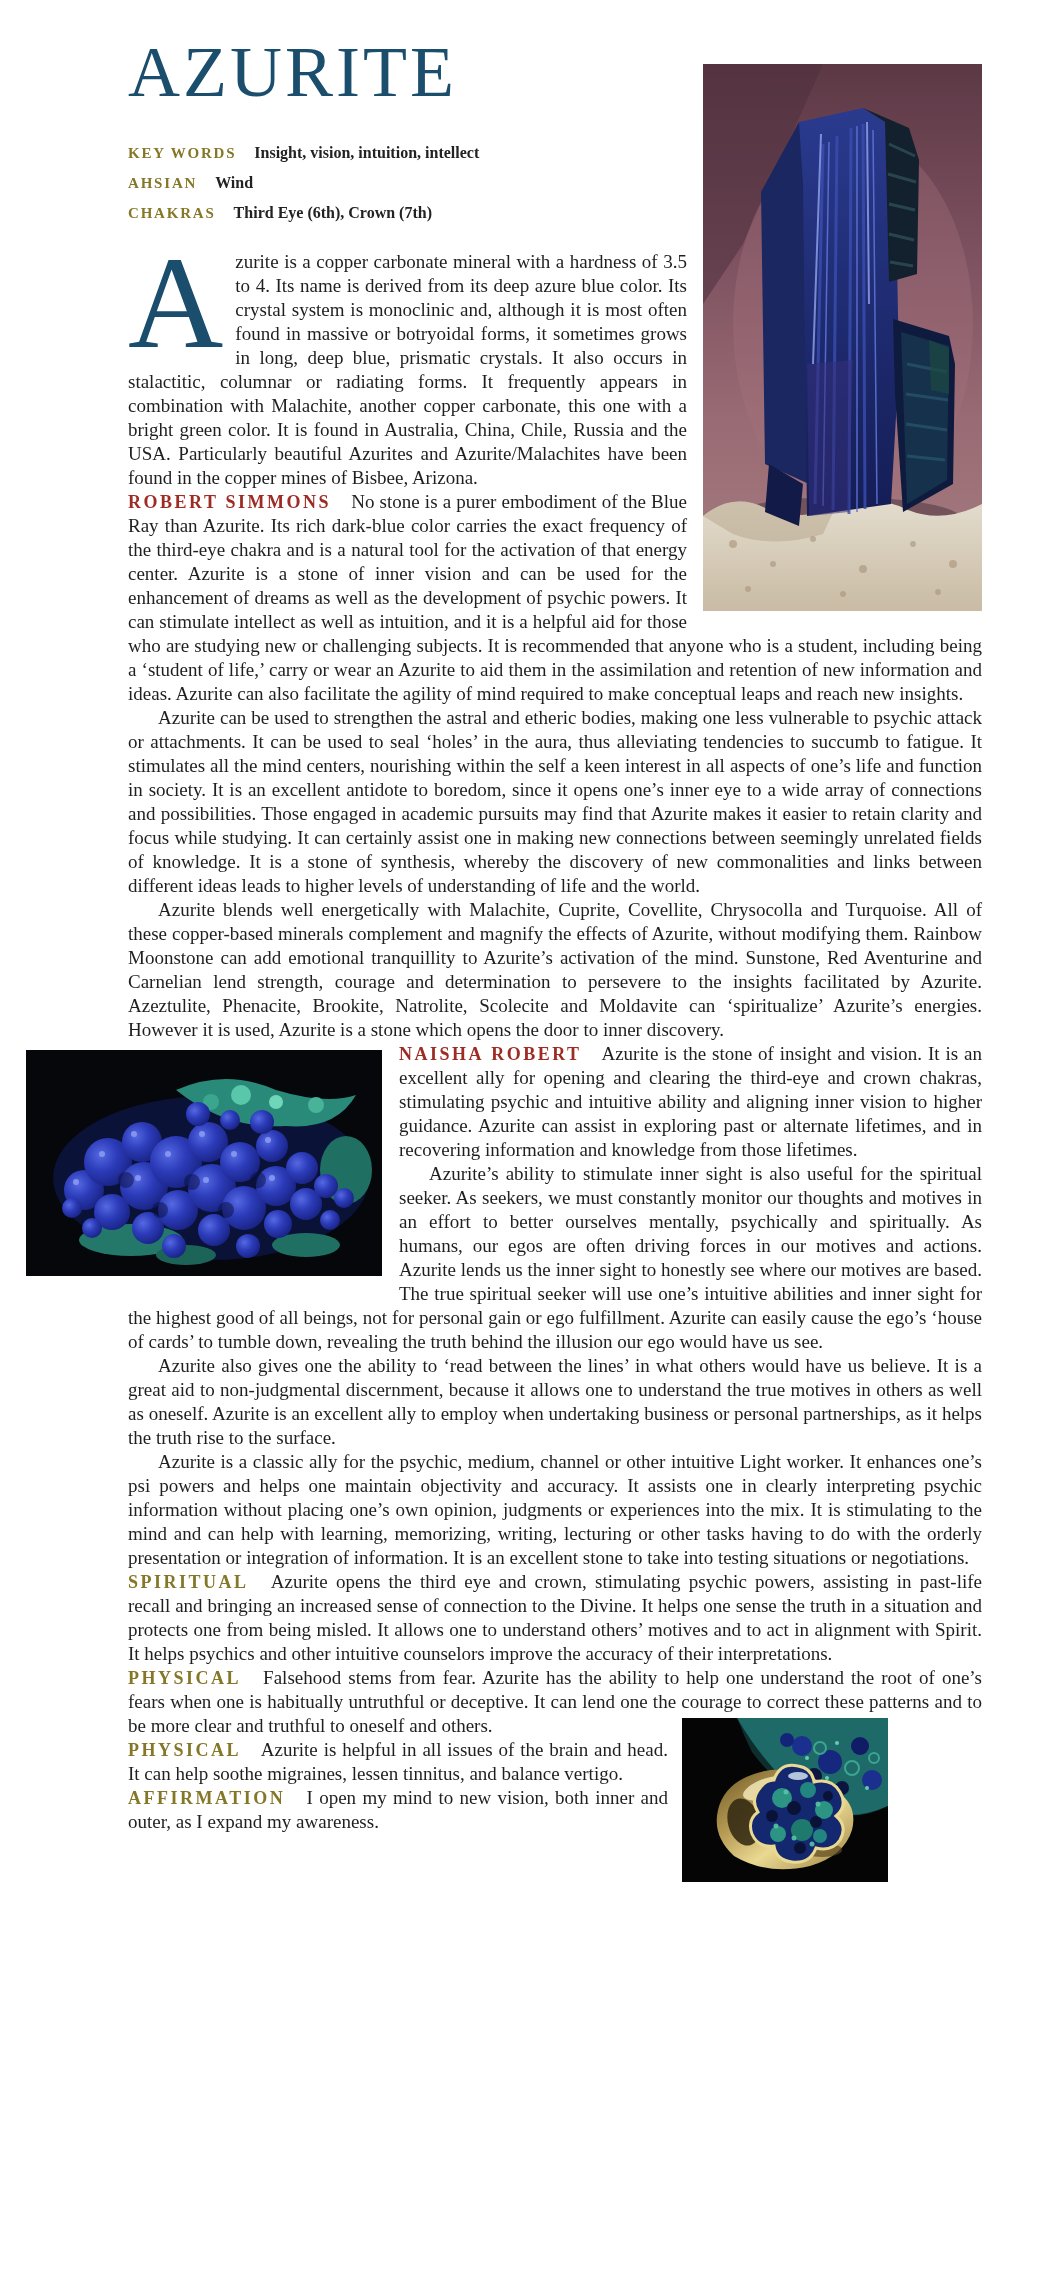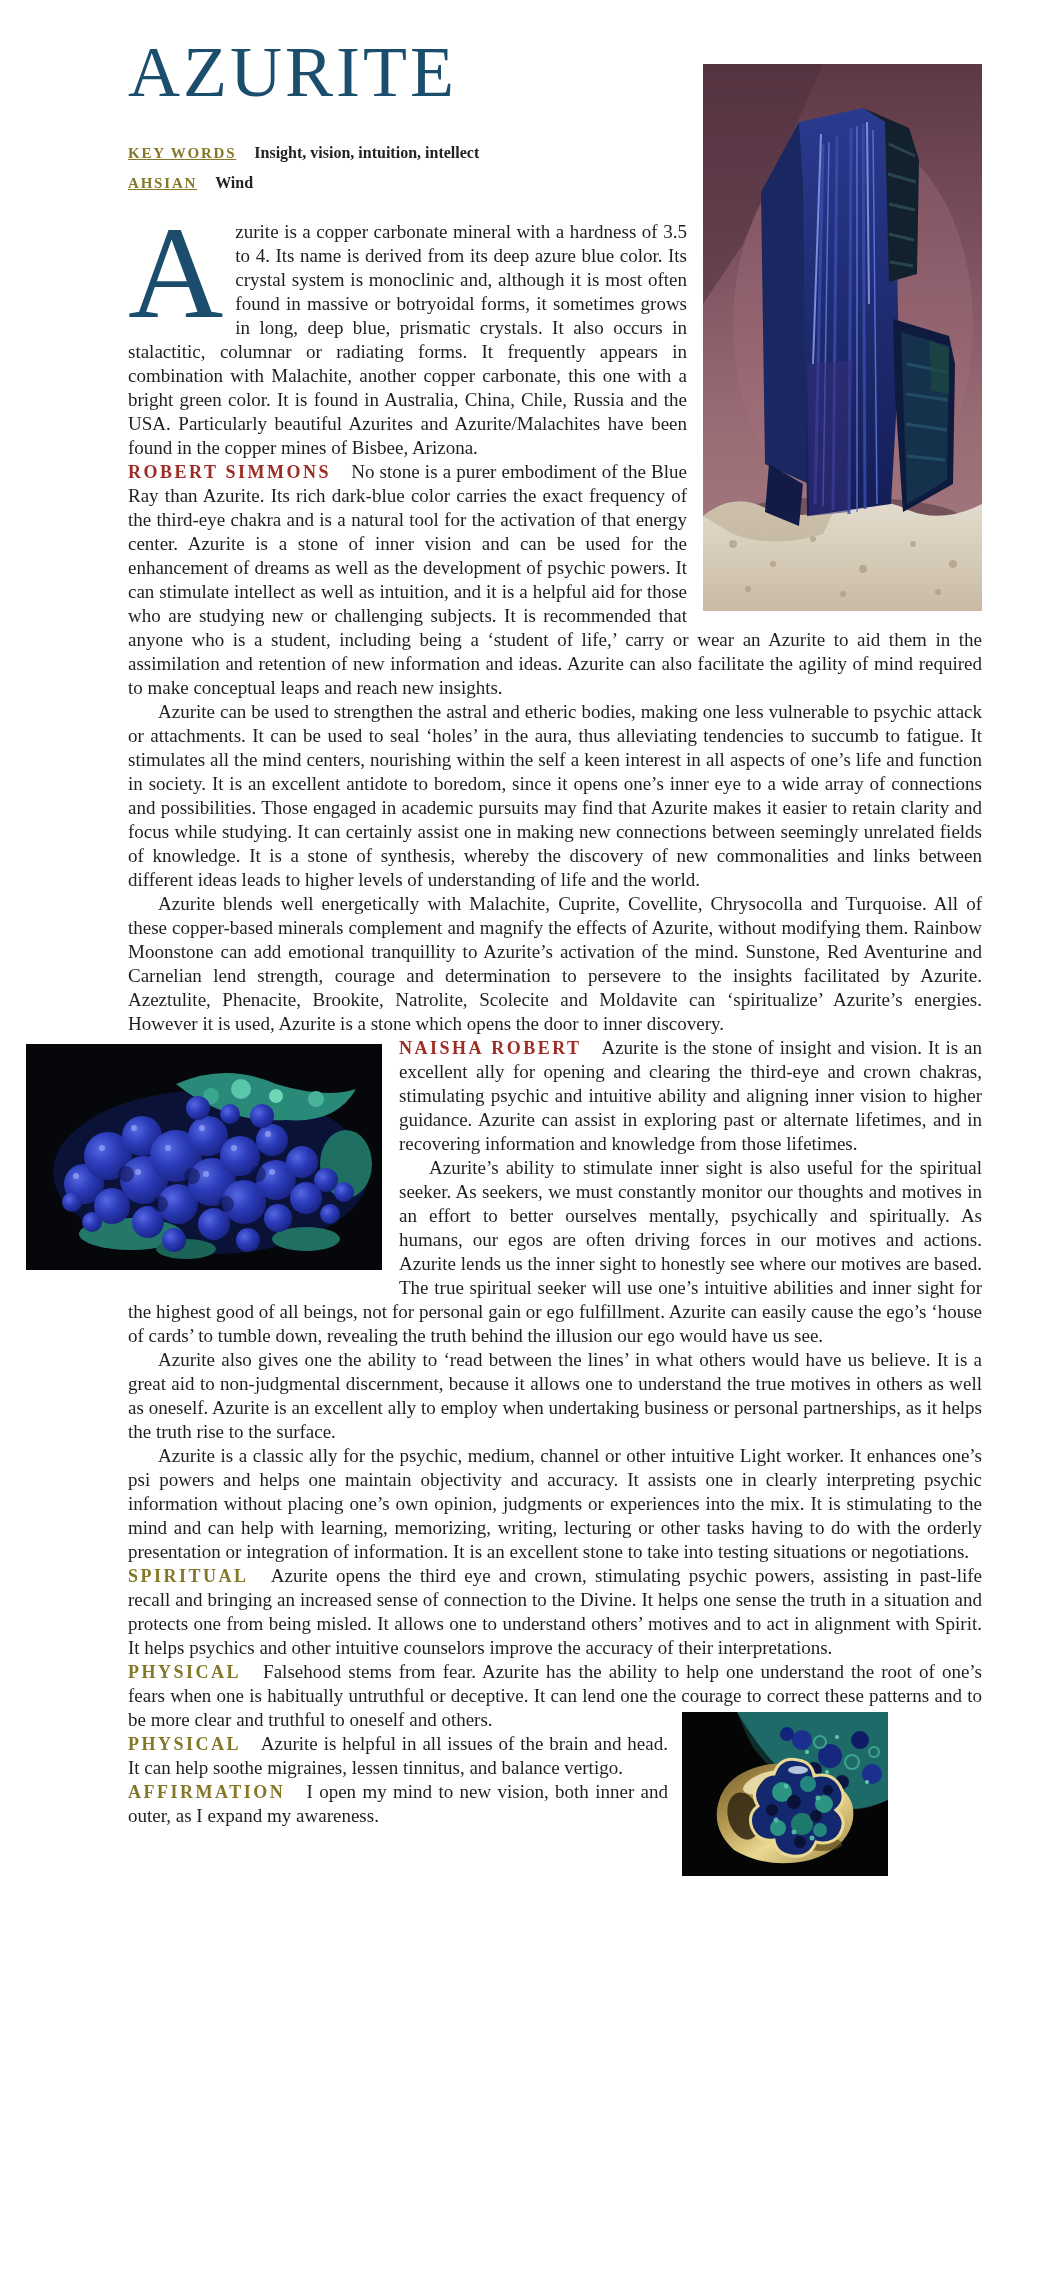--- a/index.html
+++ b/index.html
@@ -10,21 +10,20 @@
   }
   h1.title {
     margin:0 0 0 0; font-weight:400; font-size:72px; line-height:72px;
     letter-spacing:3px; color:#1b4e6d; font-family:"Liberation Serif", serif;
   }
   .meta { margin-top:30px; margin-bottom:22px; }
   .meta-row { line-height:29px; }
   .meta-label {
     color:#857728; font-weight:700; font-size:15px; letter-spacing:1.8px;
     margin-right:18px;
-    text-decoration:underline;
   }
   .meta-value { font-size:16px; font-weight:700; color:#222; }
   p.body {
     margin:0; font-size:19px; line-height:24px; text-align:justify;
     hyphens:auto;
   }
   .indent { text-indent:30px; }
   .intro { margin-top:20px; }
   .dropcap {
     float:left; color:#1b4e6d; font-size:132px; line-height:98px;
@@ -121,20 +120,23 @@
   </figure>
 
   <h1 class="title">AZURITE</h1>
 
   <div class="meta">
     <div class="meta-row">
       <span class="meta-label">KEY WORDS</span><span class="meta-value">Insight, vision, intuition, intellect</span>
     </div>
     <div class="meta-row">
       <span class="meta-label">AHSIAN</span><span class="meta-value">Wind</span>
+    </div>
+    <div class="meta-row">
+      <span class="meta-label">CHAKRAS</span><span class="meta-value">Third Eye (6th), Crown (7th)</span>
     </div>
   </div>
 
   <p class="body intro">
     <span class="dropcap">A</span>
     <span>zurite is a copper carbonate mineral with a hardness of 3.5 to 4. Its name is derived from its deep azure blue color. Its crystal system is monoclinic and, although it is most often found in massive or botryoidal forms, it sometimes grows in long, deep blue, prismatic crystals. It also occurs in stalactitic, columnar or radiating forms. It frequently appears in combination with Malachite, another copper carbonate, this one with a bright green color. It is found in Australia, China, Chile, Russia and the USA. Particularly beautiful Azurites and Azurite/Malachites have been found in the copper mines of Bisbee, Arizona.</span>
   </p>
 
   <p class="body gap-top">
     <span class="sec-label red">ROBERT SIMMONS</span>

